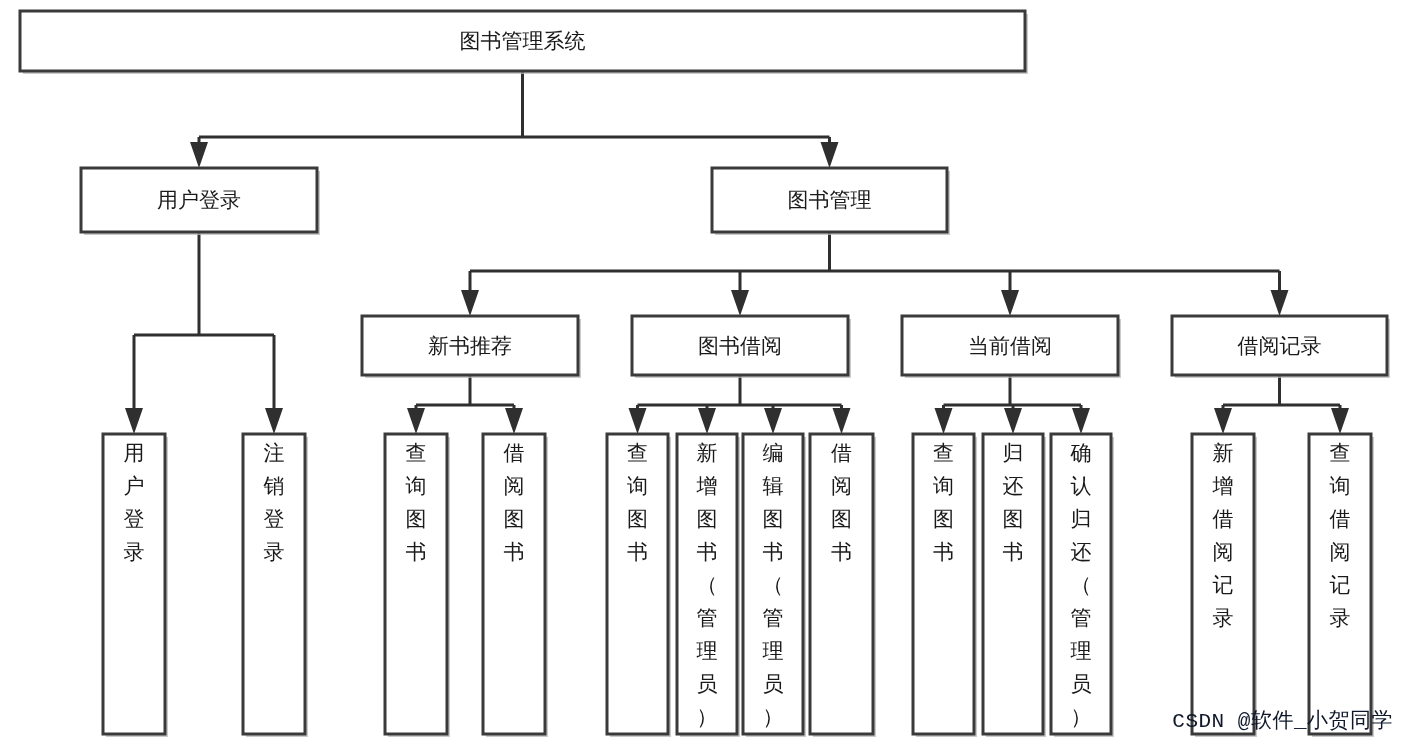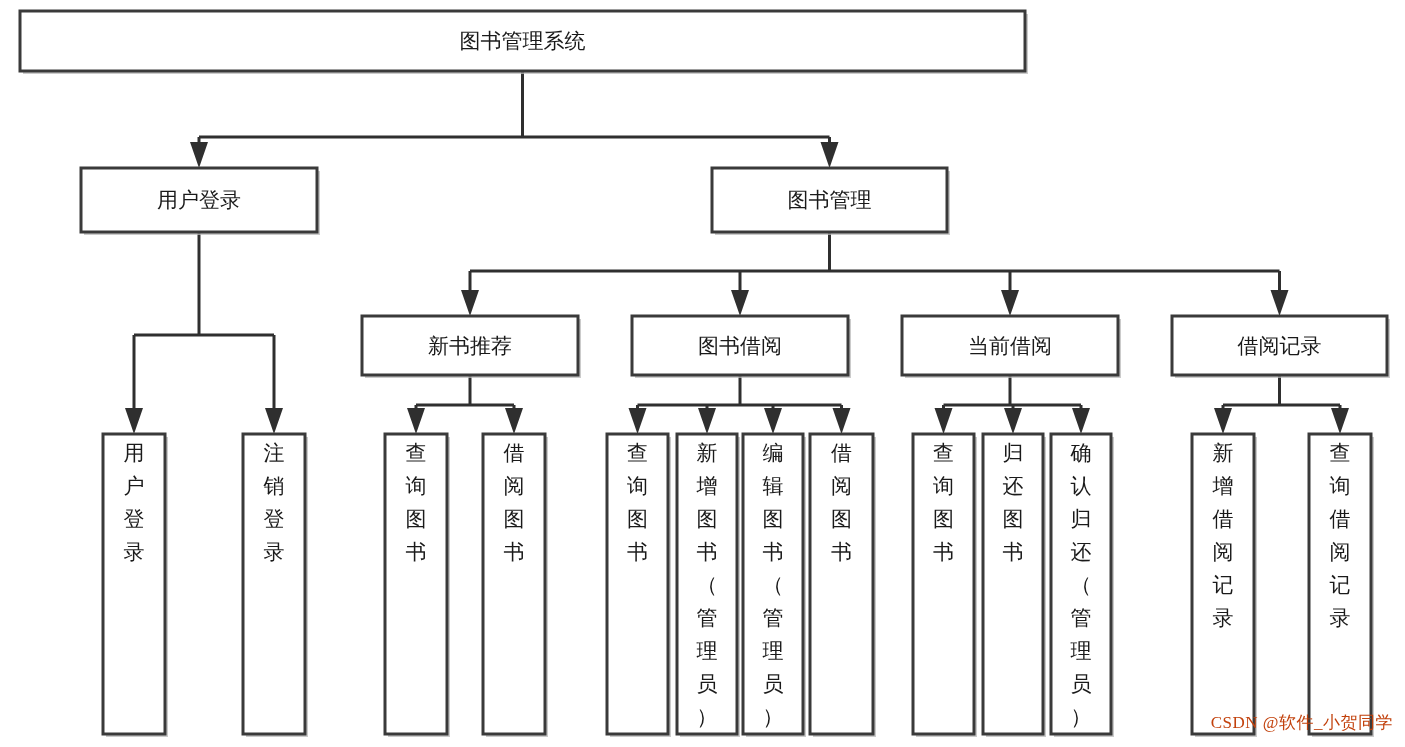--- a/index.html
+++ b/index.html
@@ -58,23 +58,23 @@
   .node-label-v {
     font-family: "DejaVu Sans", "Liberation Sans", sans-serif;
     font-size: 21px;
     fill: #1a1a1a;
     text-anchor: middle;
   }
   .watermark {
     position: absolute;
     right: 12px;
     bottom: 6px;
-    font-family: Liberation Serif, serif;
-    font-size: 17px;
-    color: #c2410c;
+    font-family: Liberation Mono, monospace;
+    font-size: 21px;
+    color: #0f172a;
     white-space: nowrap;
     letter-spacing: 0.5px;
     pointer-events: none;
   }
 </style>
 </head>
 <body>
 
 <div id="diagram-root">
   <svg class="diagram-canvas" viewBox="0 0 1405 747">

